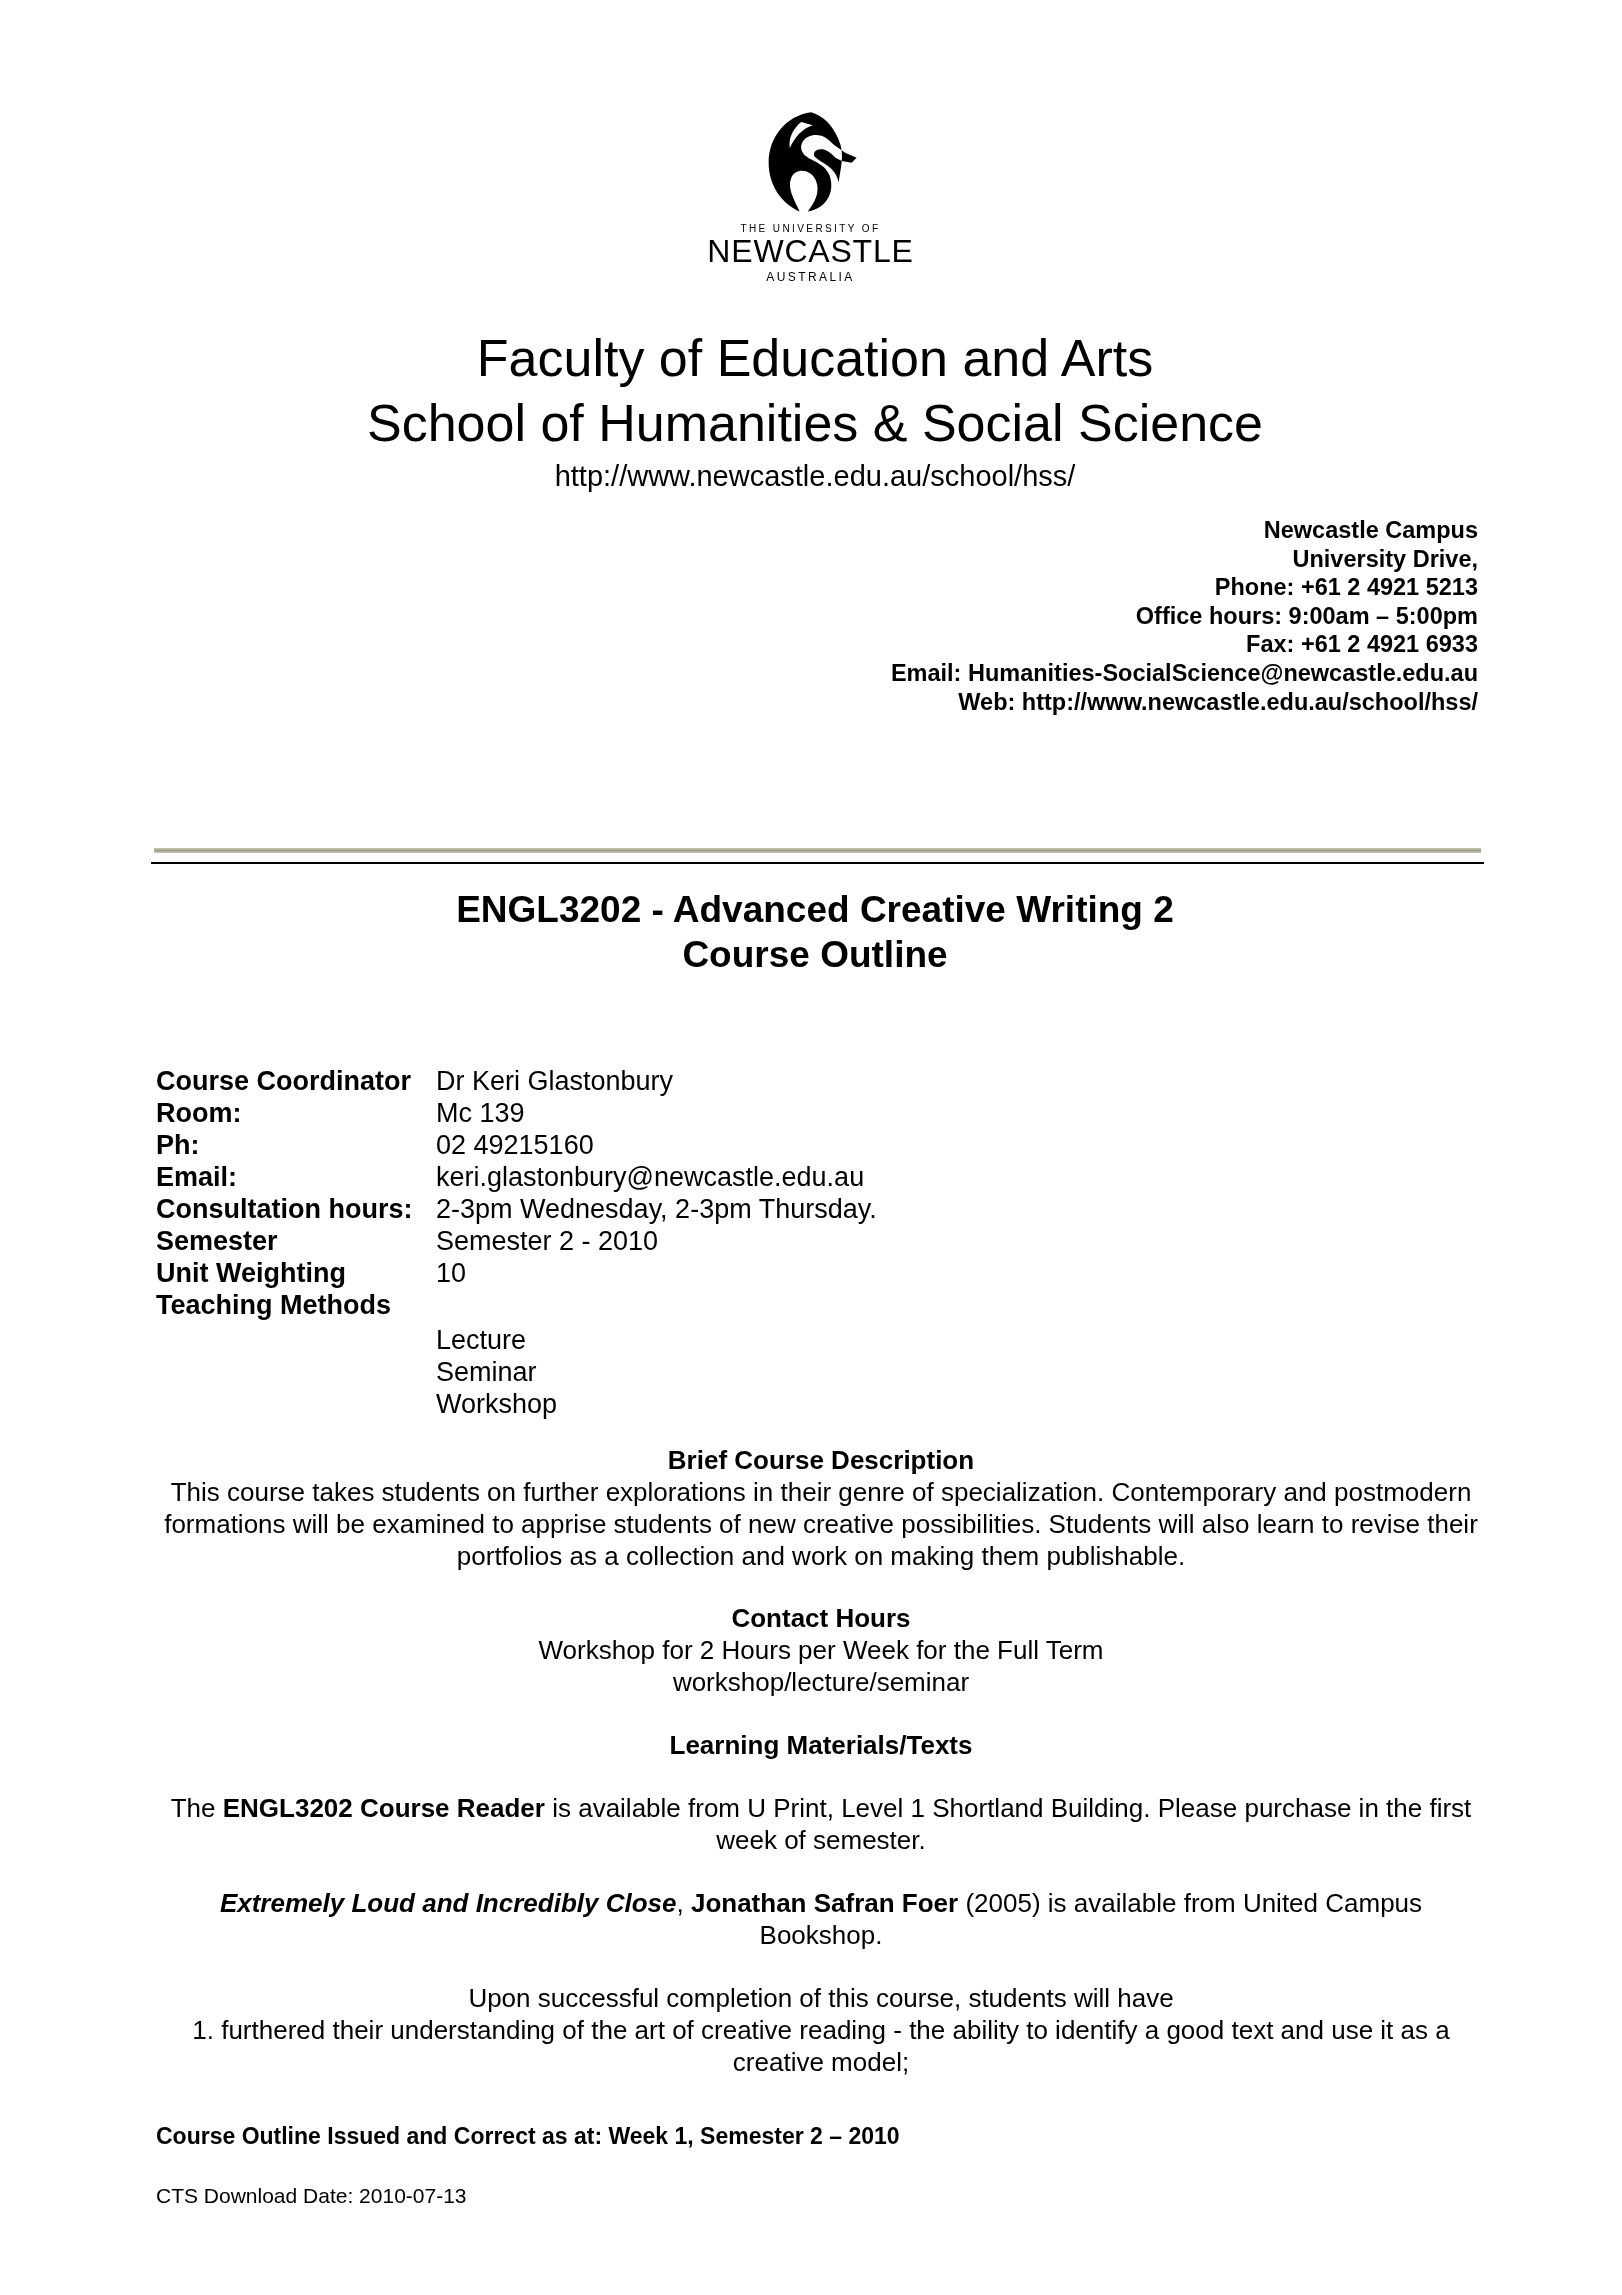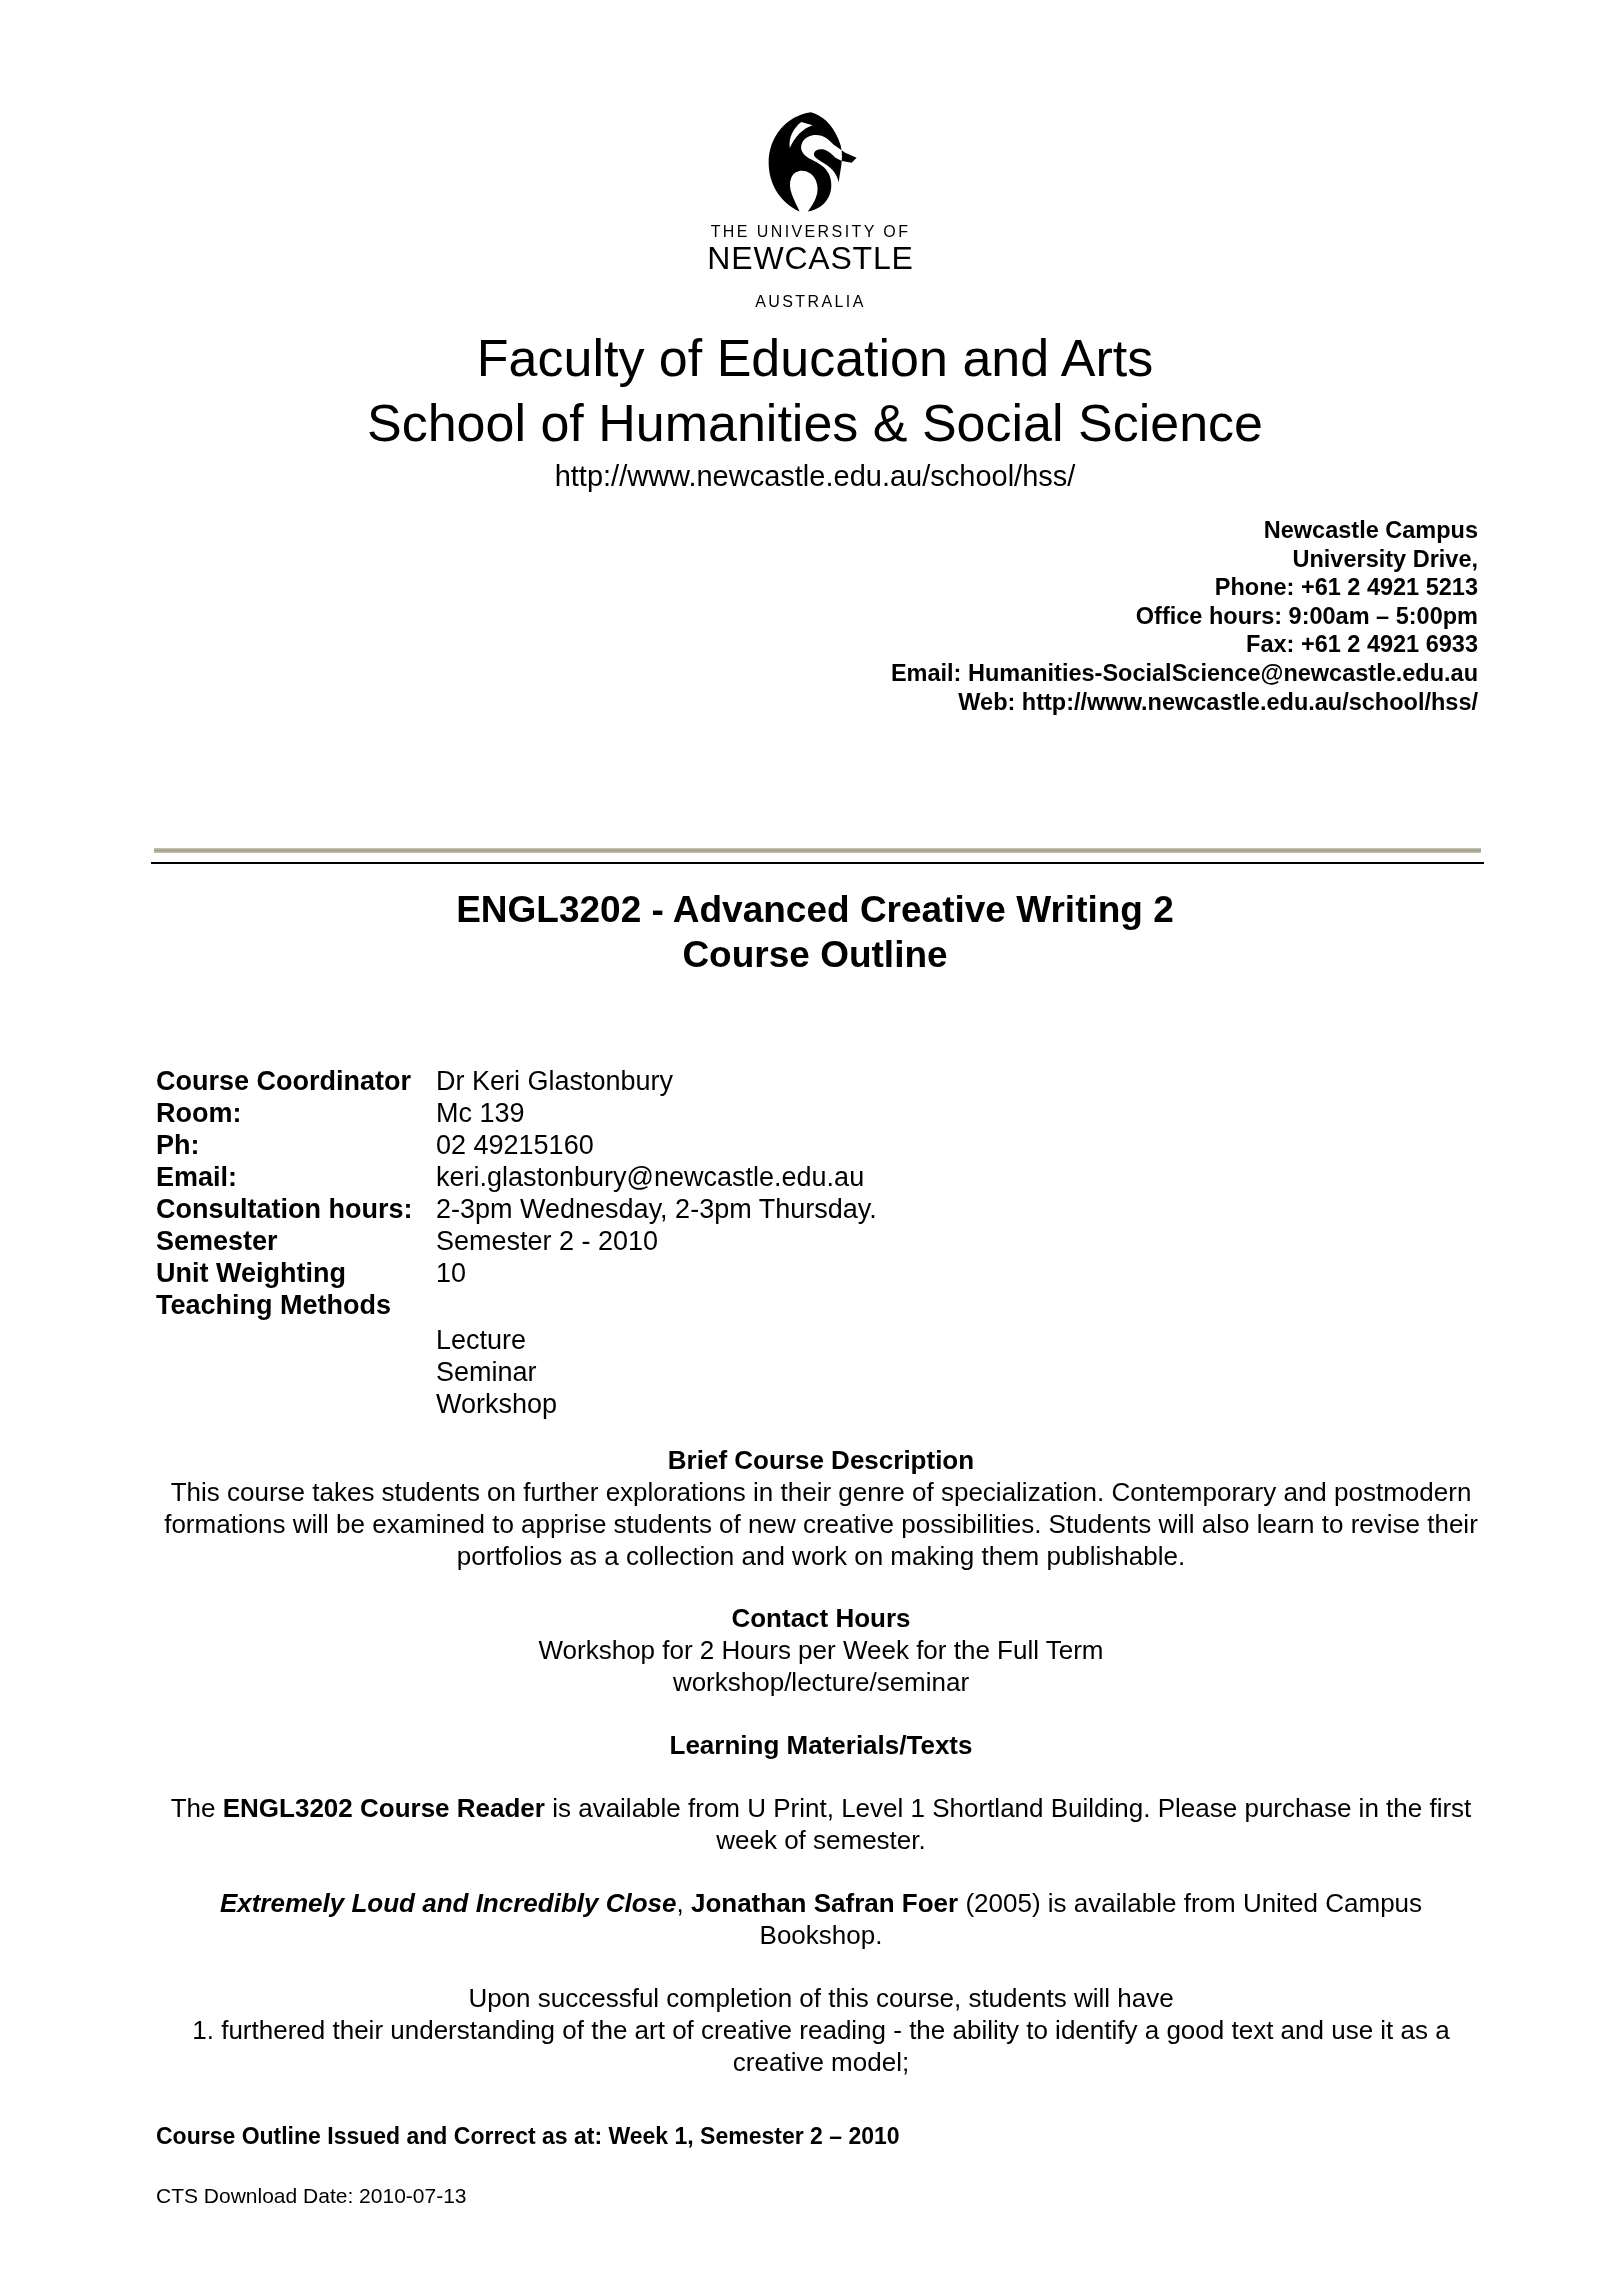--- a/index.html
+++ b/index.html
@@ -3,23 +3,23 @@
 <meta charset="utf-8">
 <style>
   html, body { margin: 0; padding: 0; background: #ffffff; }
   body { width: 1622px; height: 2295px; position: relative; overflow: hidden;
          font-family: "Liberation Sans", sans-serif; color: #000; }
   .abs { position: absolute; }
 
   
   #logo { left: 689px; top: 104px; width: 243px; height: 195px; text-align: center; }
   #logo svg { display: block; margin: 0 auto; }
-  .logo-line1 { font-size: 16px; letter-spacing: 2.4px; margin-top: 4.9px; }
+  .logo-line1 { font-size: 10px; letter-spacing: 2.4px; margin-top: 4.9px; }
   .logo-line2 { font-size: 32px; letter-spacing: 0.8px; line-height: 34px; }
-  .logo-line3 { font-size: 16px; letter-spacing: 2.4px; margin-top: 18px; }
+  .logo-line3 { font-size: 12px; letter-spacing: 2.4px; margin-top: 2px; }
 
   
   #faculty { left: 0; width: 1630px; top: 326px; text-align: center; }
   #faculty .h1 { font-size: 52px; line-height: 65px; }
   #faculty .url { font-size: 29px; line-height: 37px; margin-top: 1.6px; }
 
   
   #contact { right: 144px; top: 516px; text-align: right; font-weight: bold;
              font-size: 23.5px; line-height: 28.6px; }
 

